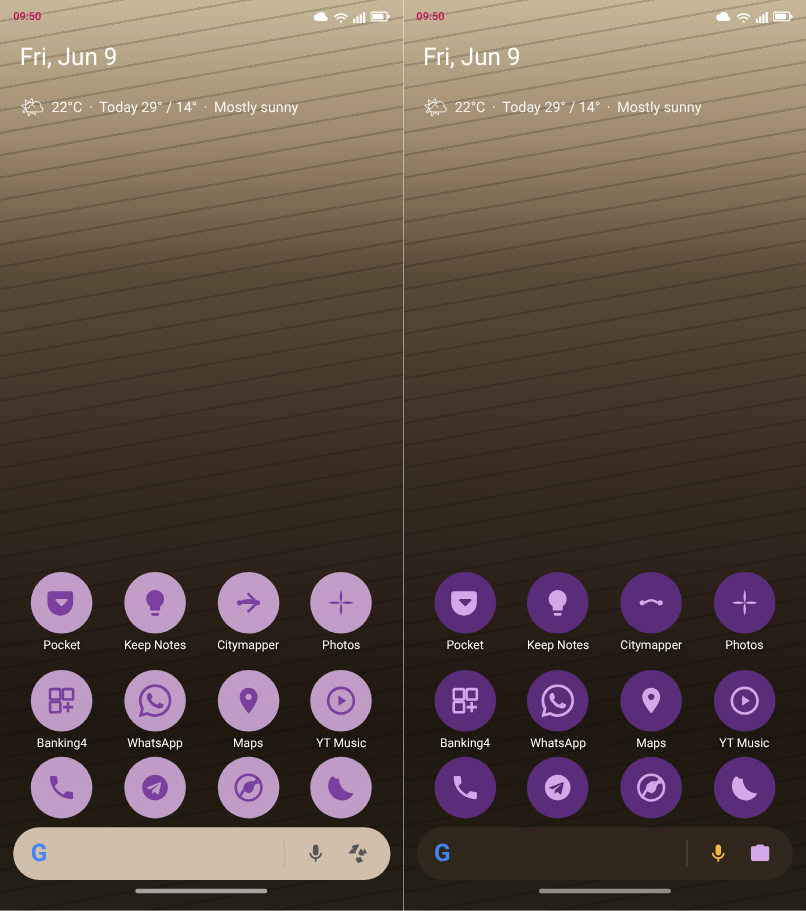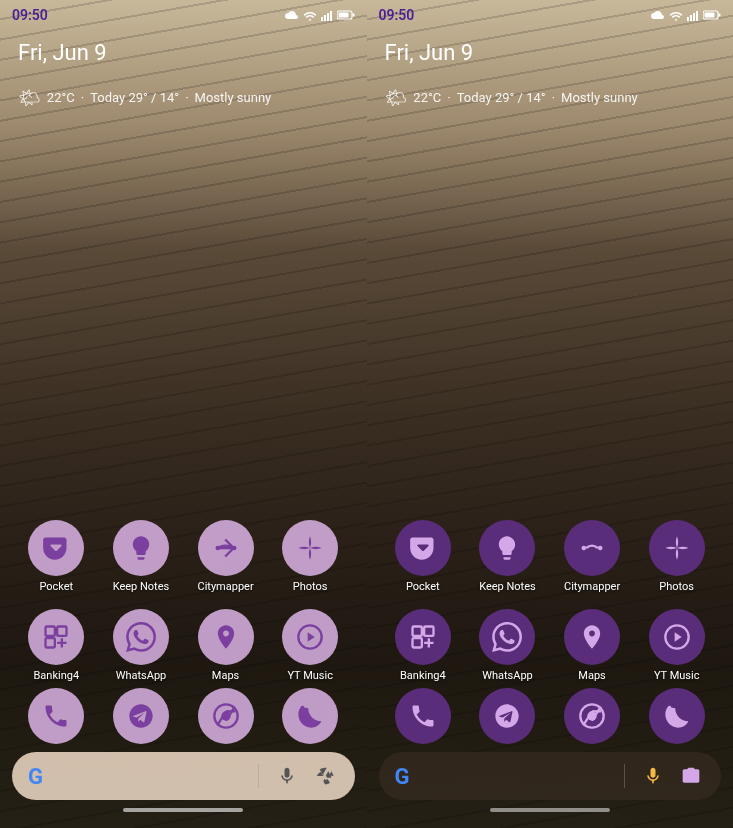--- a/index.html
+++ b/index.html
@@ -52,23 +52,23 @@
       position: relative;
       z-index: 10;
       display: flex;
       justify-content: space-between;
       align-items: center;
       padding: 6px 12px 4px;
       height: 28px;
     }
 
     .status-time {
-      font-size: 14px;
+      font-size: 10px;
       font-weight: 600;
-      color: #4c1d95;
+      color: #be185d;
     }
 
     .status-icons {
       display: flex;
       align-items: center;
       gap: 4px;
     }
 
     .status-icons svg {
       fill: white;

